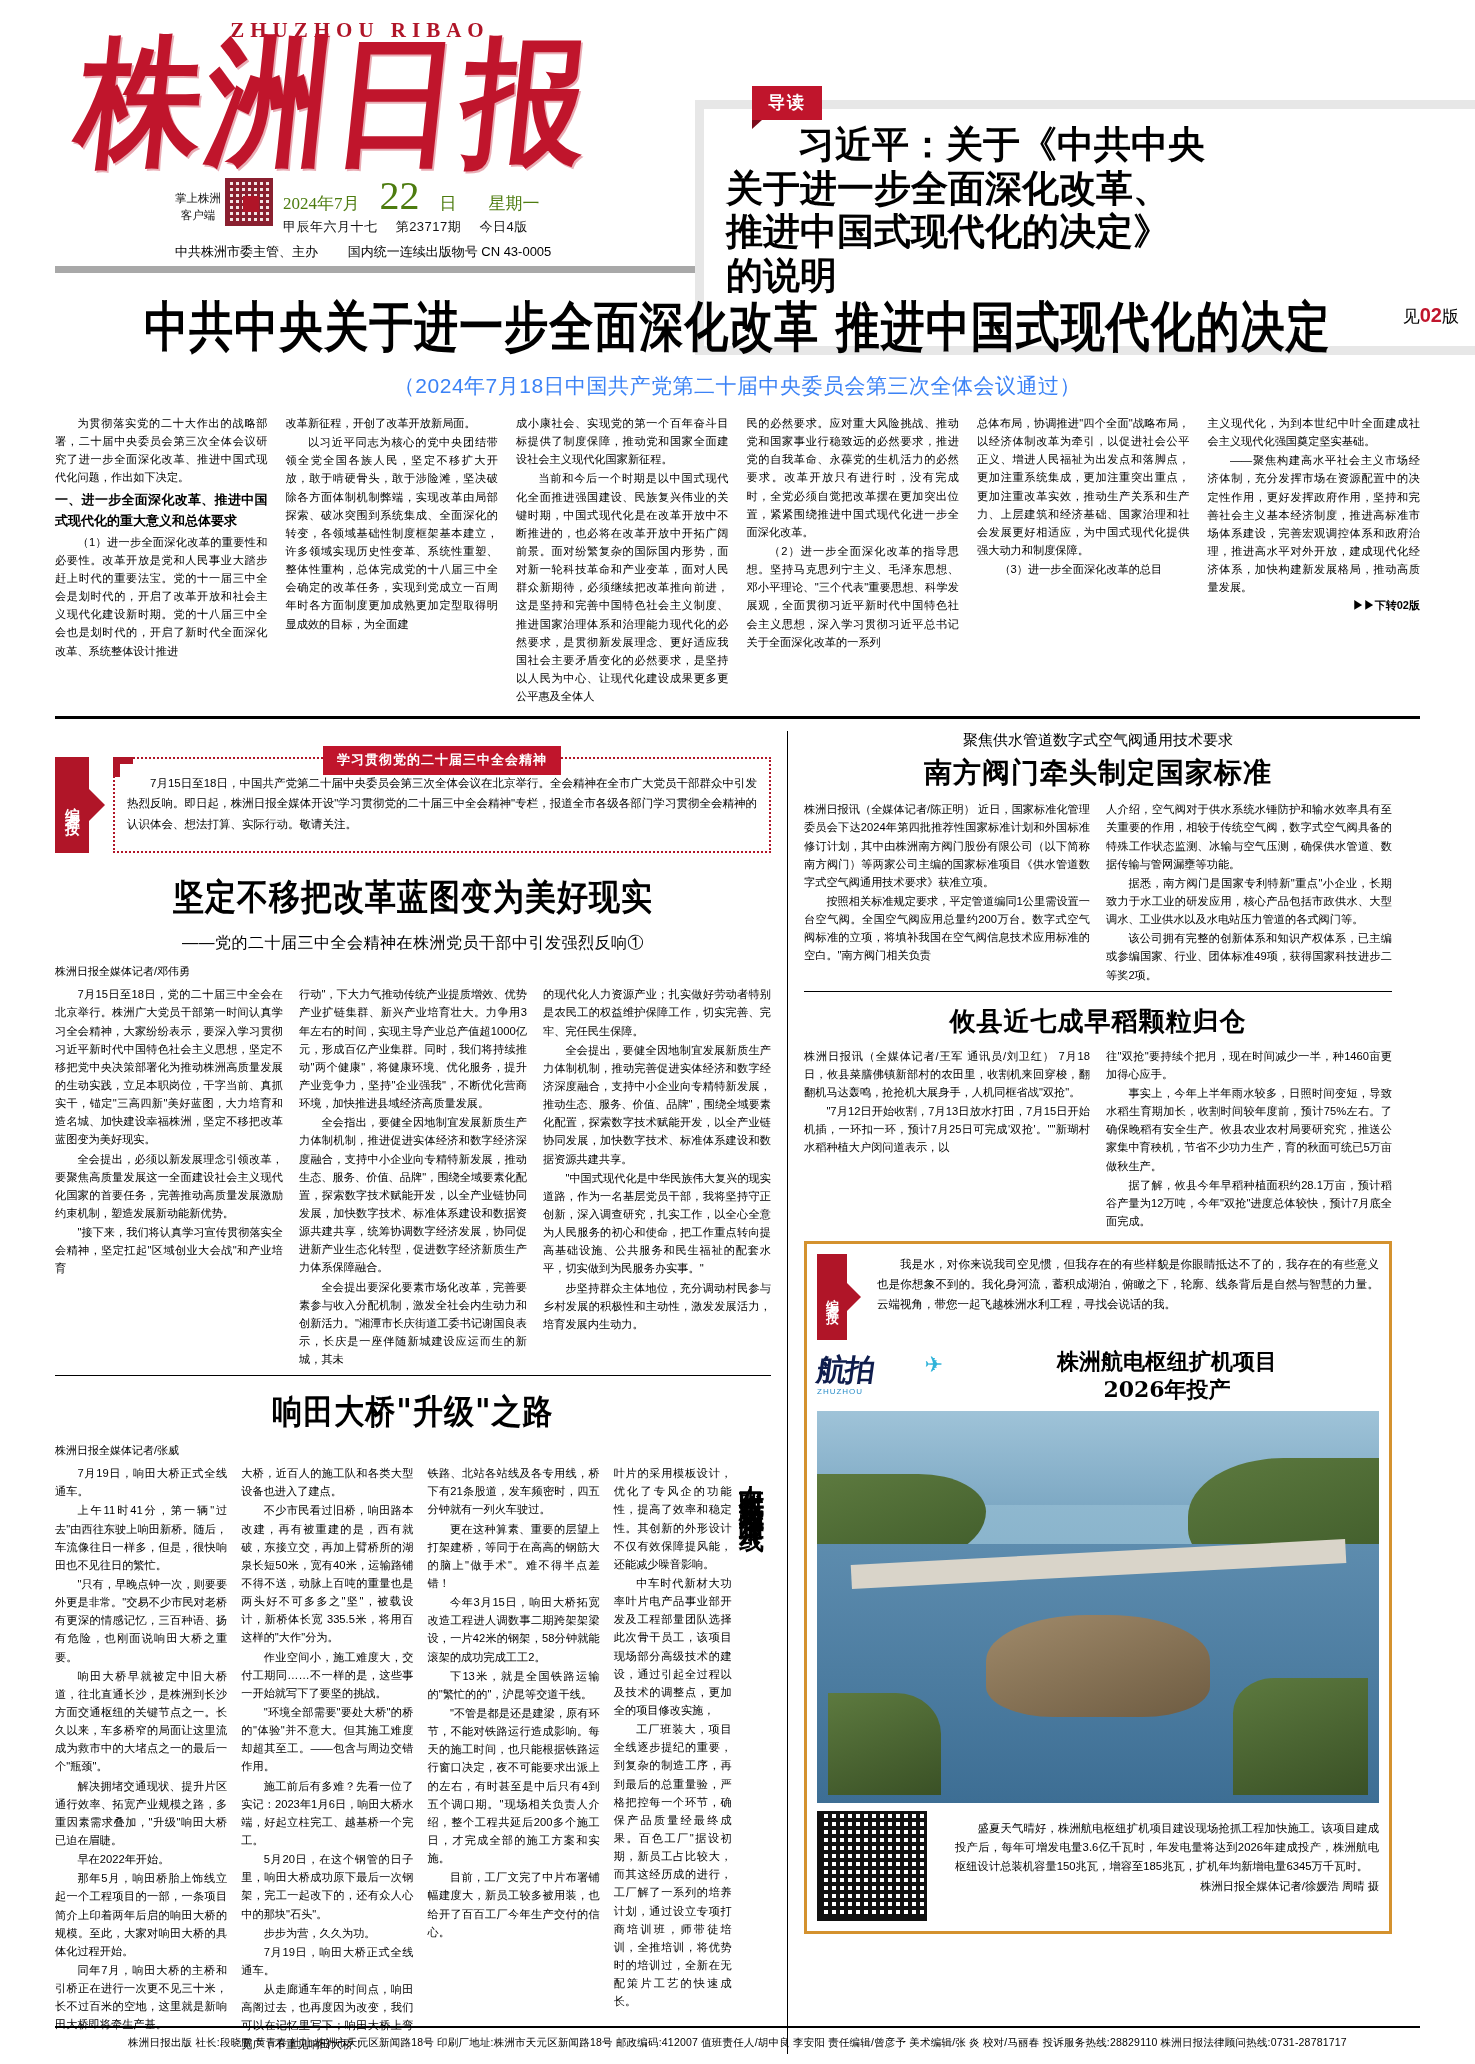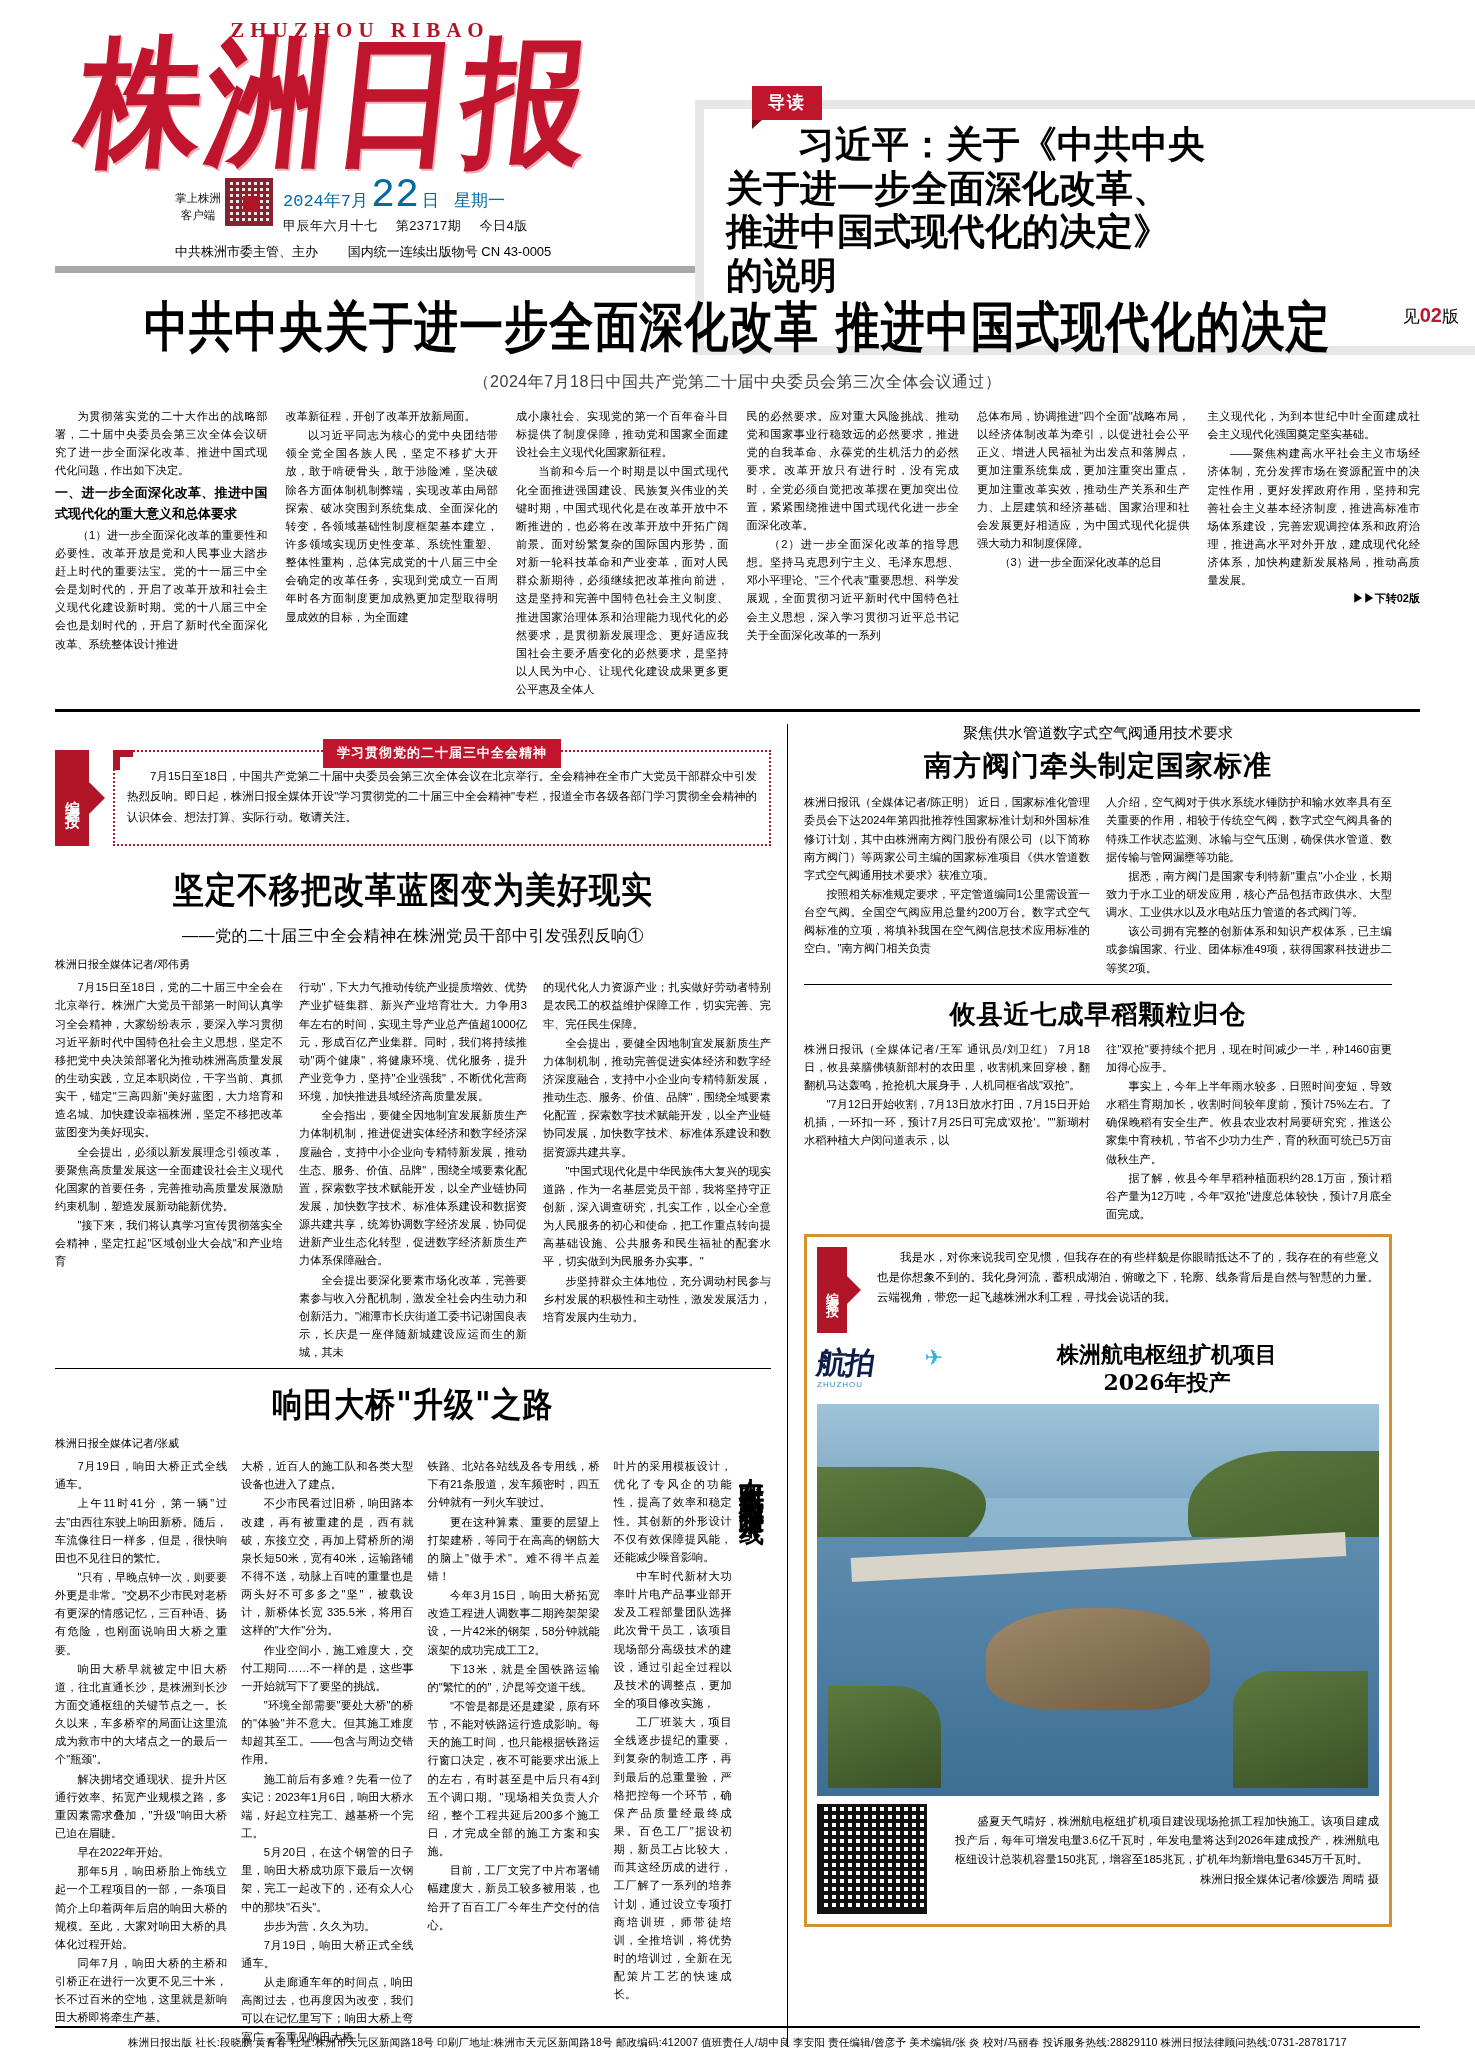--- a/index.html
+++ b/index.html
@@ -76,23 +76,23 @@
     position: relative;
     flex: 0 0 auto;
   }
   .qr::after {
     content: "";
     position: absolute; left: 16px; top: 16px;
     width: 16px; height: 16px; background: #b01528;
   }
   .date-block { margin-left: 10px; }
   .date-line1 {
-    font-size: 17px; color: #0369a1; white-space: nowrap;
-    display: flex; align-items: baseline; gap: 3px;
-    font-family: Liberation Mono, monospace;
+    font-size: 17px; color: #4d7c0f; white-space: nowrap;
+    display: flex; align-items: baseline; gap: 20px;
+    font-family: Liberation Serif, serif;
   }
   .date-big { font-size: 40px; line-height: .9; font-weight: 300; }
   .date-line2 { font-size: 13px; margin-top: 3px; white-space: nowrap; letter-spacing: .5px;}
   .mast-sponsor {
     position: absolute; left: 120px; top: 243px;
     font-size: 13px; white-space: nowrap;
   }
 
   
   .guide-wrap {
@@ -152,24 +152,24 @@
     font-weight: bold;
     font-size: 44px;
     letter-spacing: 1px;
     margin-top: 18px;
     color: #000;
     transform: scaleY(1.22);
     transform-origin: center top;
   }
   .main-sub {
     text-align: center;
-    font-size: 16px;
+    font-size: 21px;
     margin-top: 22px;
     letter-spacing: .5px;
-    color: #404040;
+    color: #3b82f6;
     font-family: "Liberation Sans", sans-serif;
   }
 
   
   .cols {
     display: flex;
     gap: 18px;
     margin-top: 14px;
   }
   .col {

